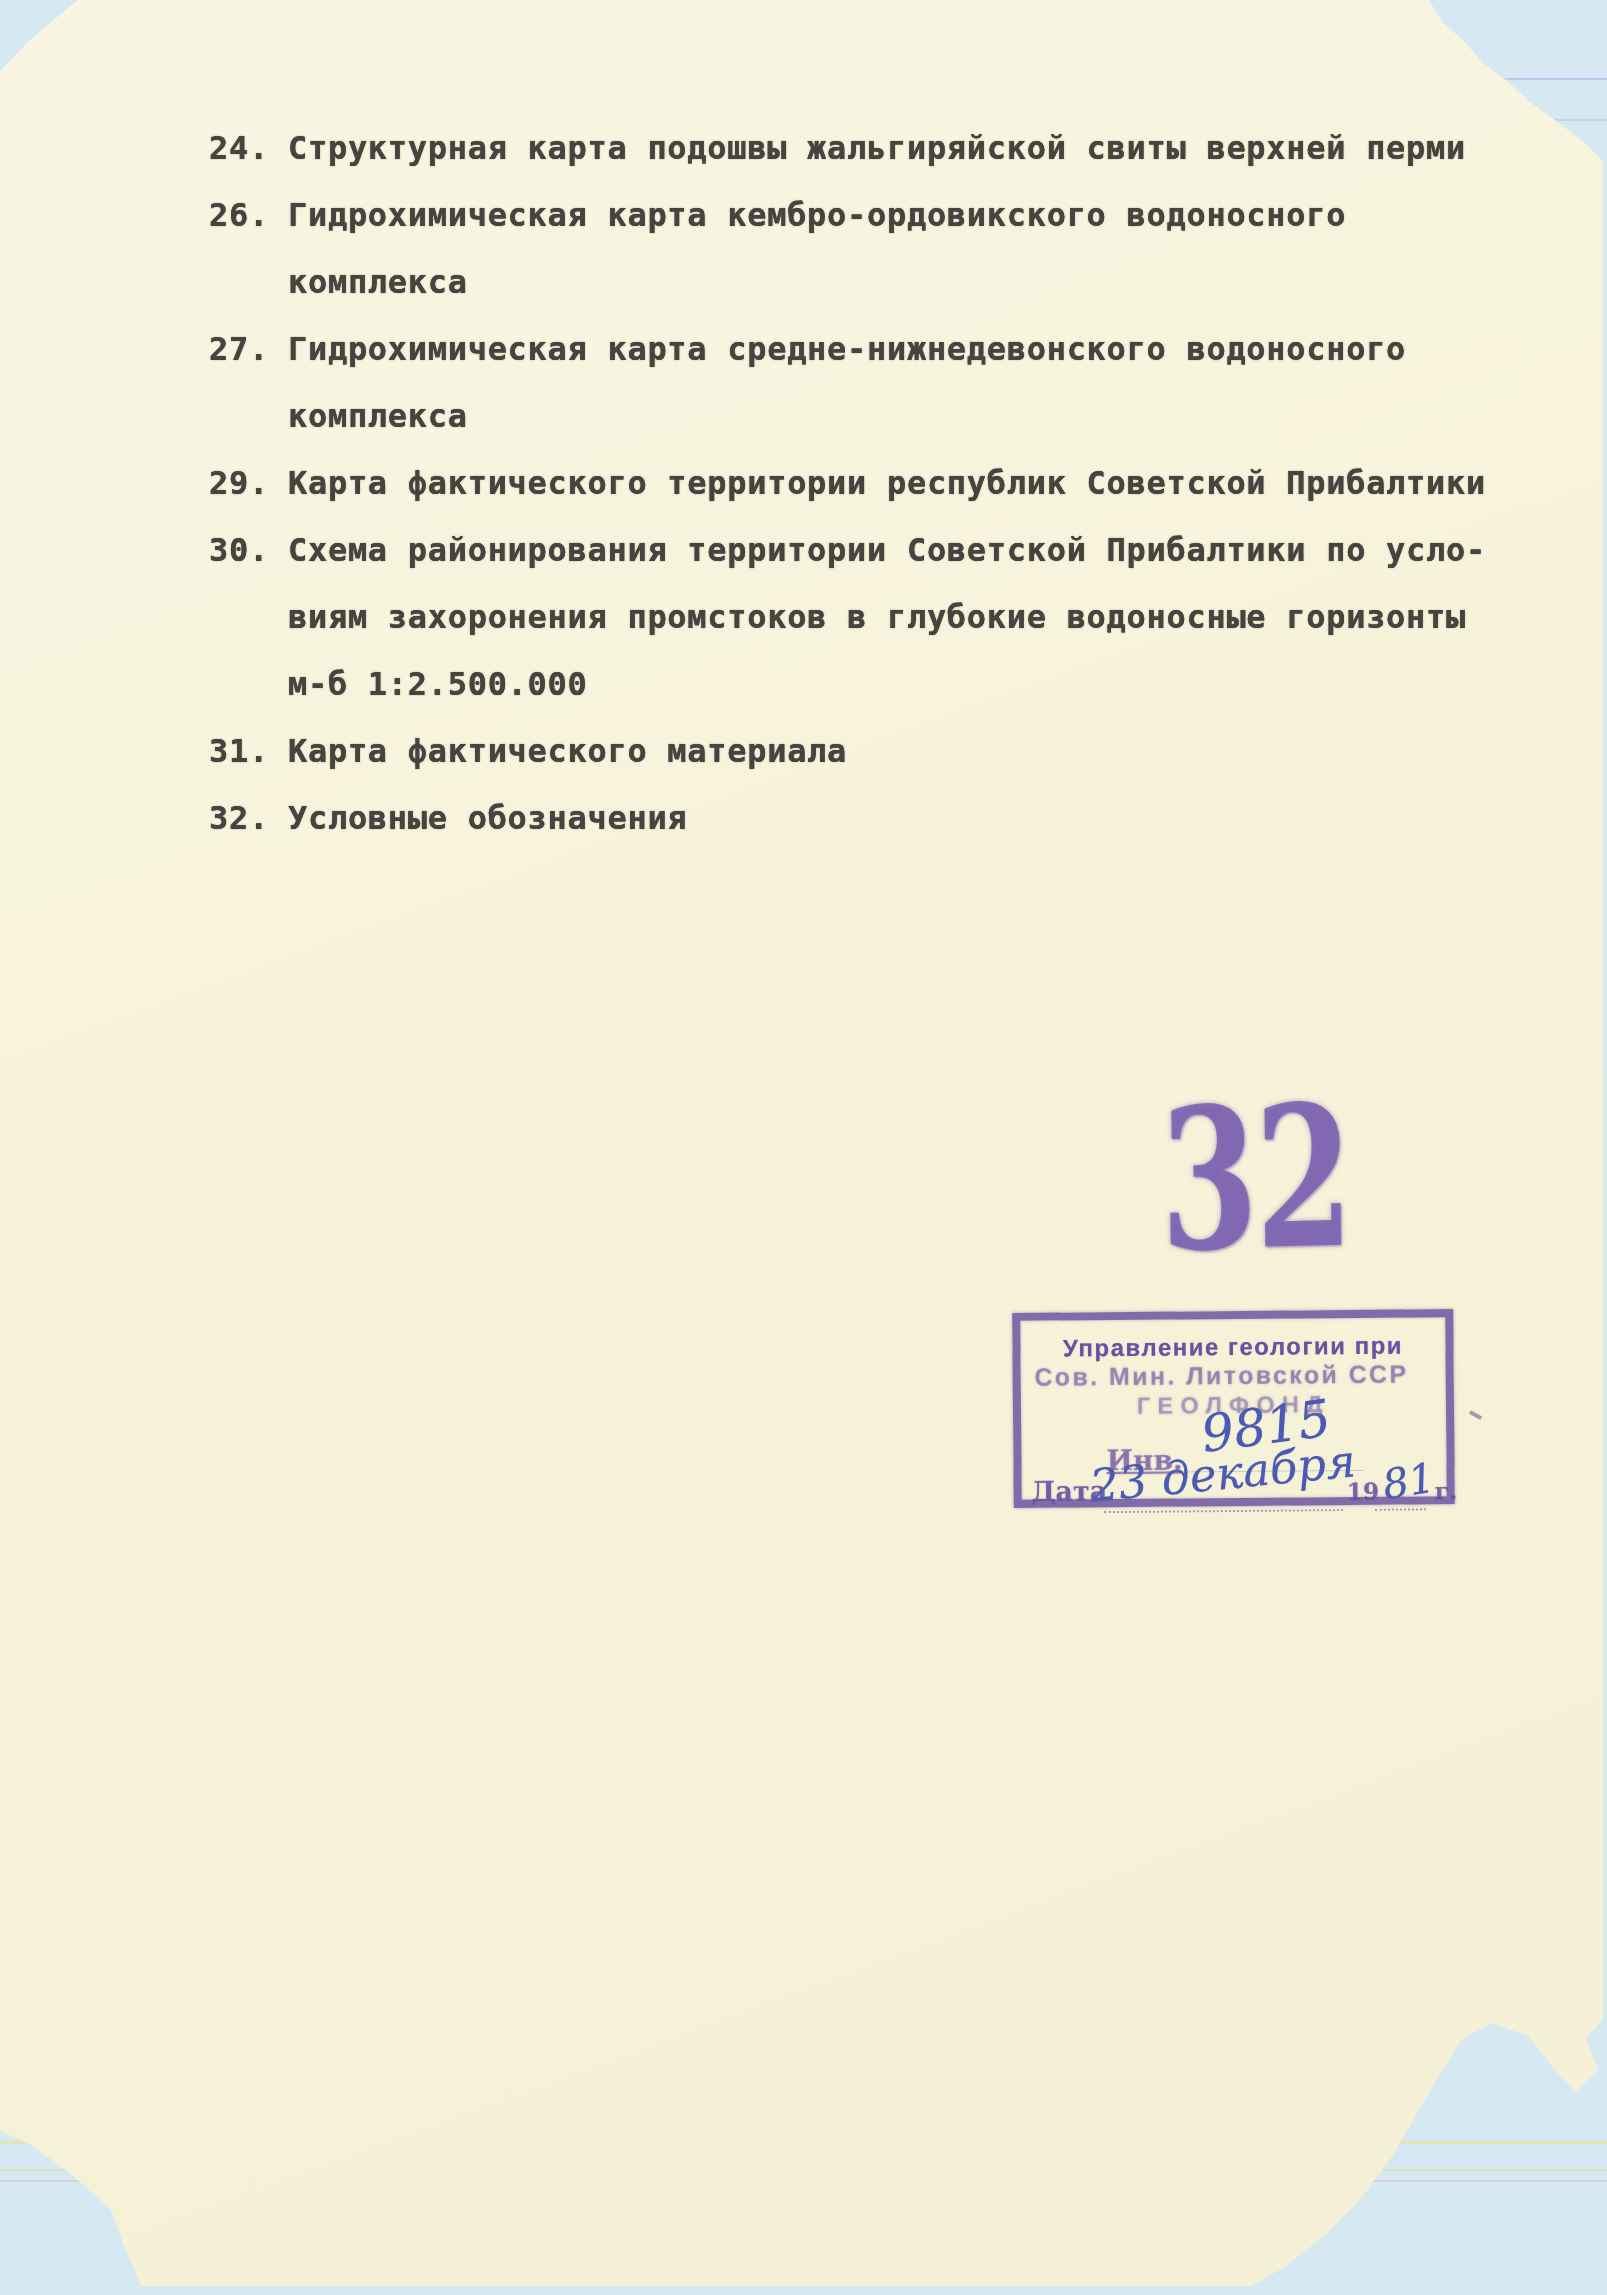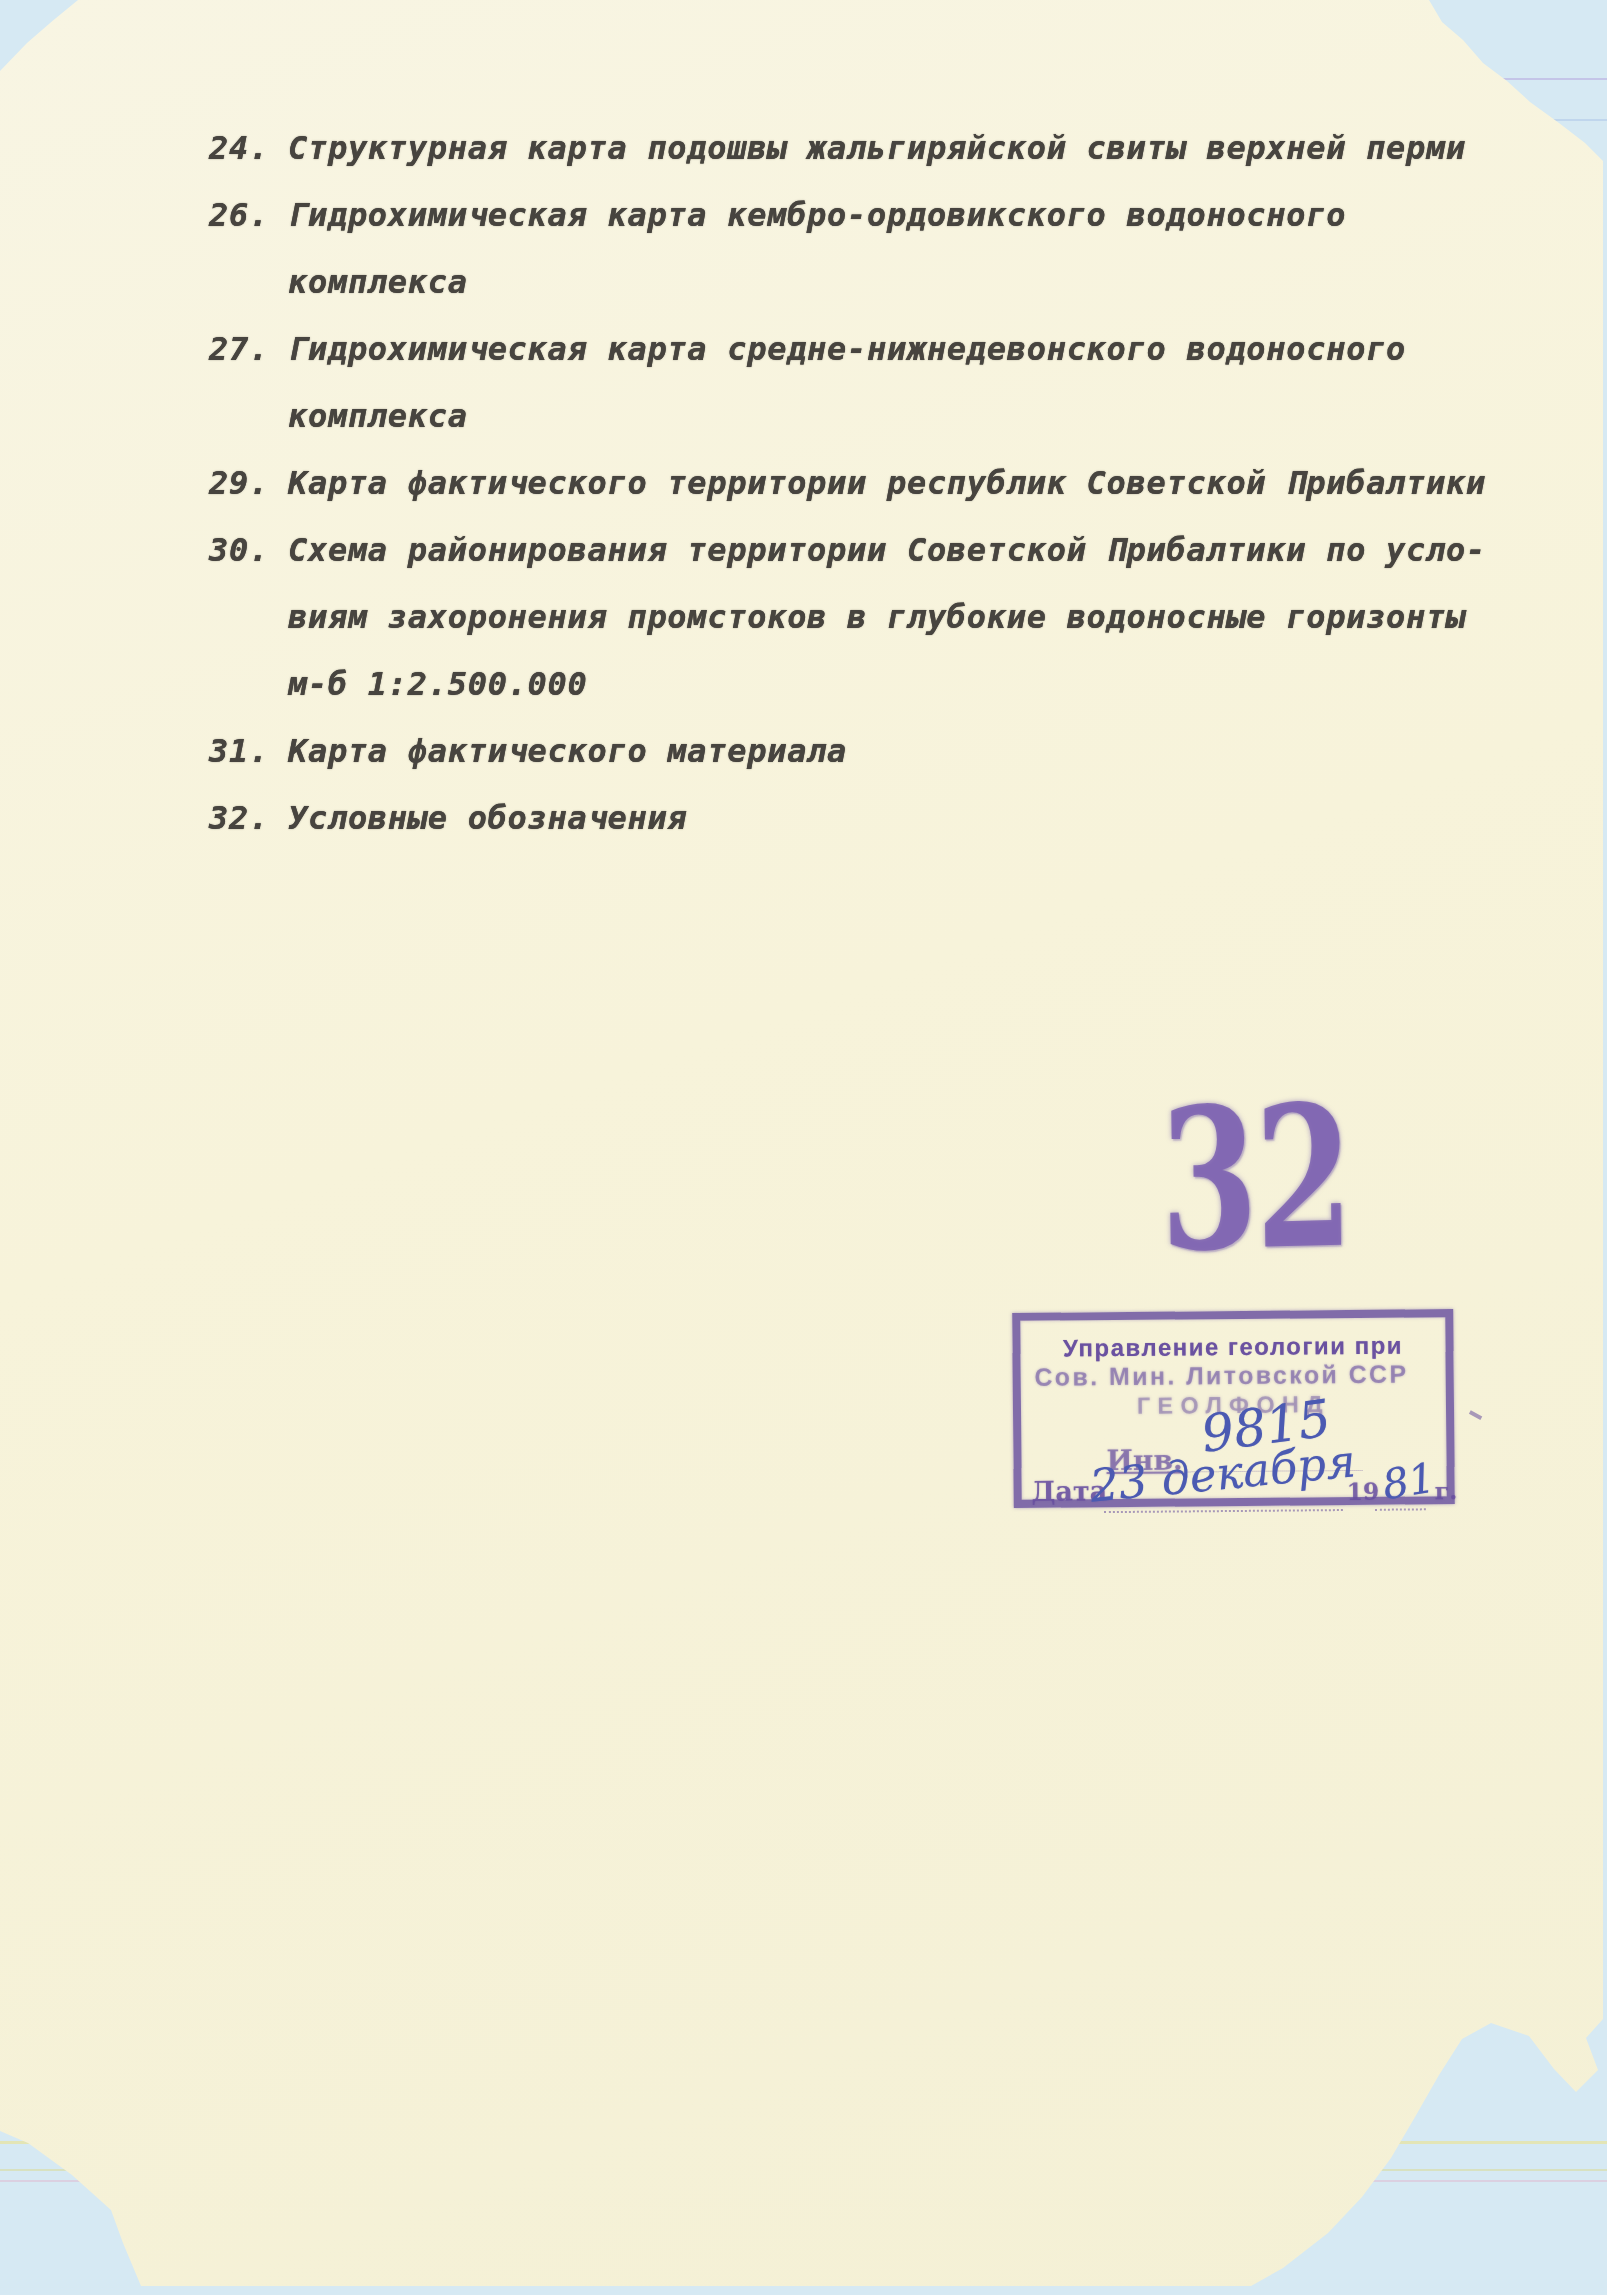--- a/index.html
+++ b/index.html
@@ -33,21 +33,21 @@
   }
 
   
   .doc-list {
     position: absolute; left: 209px; top: 129px; width: 1324px;
     font-family: "DejaVu Sans Mono", monospace;
     font-size: 32px; font-weight: bold; letter-spacing: 0.7px;
     color: #47443f;
     text-shadow: 0 0 0.5px rgba(70,66,60,.9), 0 0 1.9px rgba(70,66,60,.45);
   }
-  .line { height: 67px; white-space: nowrap; font-style: italic; }
+  .line { height: 67px; white-space: nowrap; }
   .line .num { display: inline-block; width: 79px; }
   .line.cont { padding-left: 79px; }
 
   
   .big-number {
     position: absolute; left: 1159px; top: 1083px;
     font-family: "DejaVu Serif", serif; font-weight: bold;
     font-size: 195px; line-height: 195px;
     color: rgba(126, 99, 178, .88);
     letter-spacing: -3.9px;

